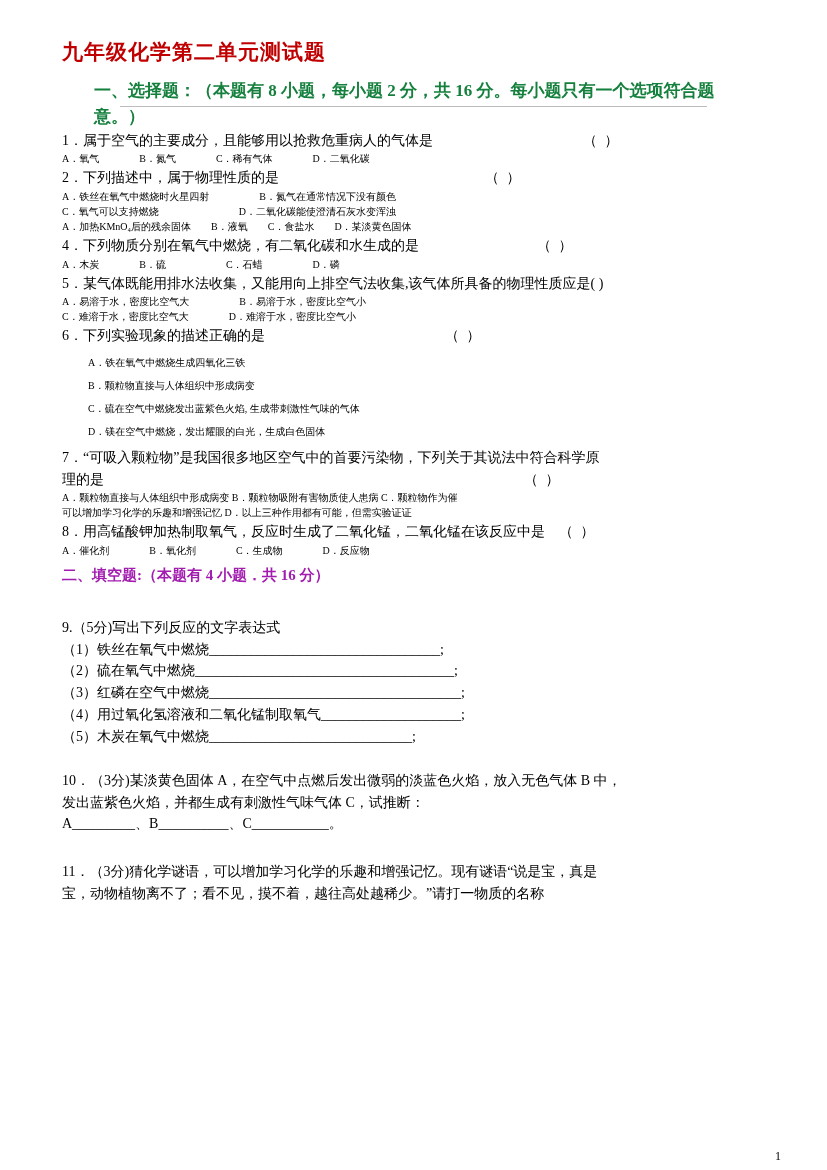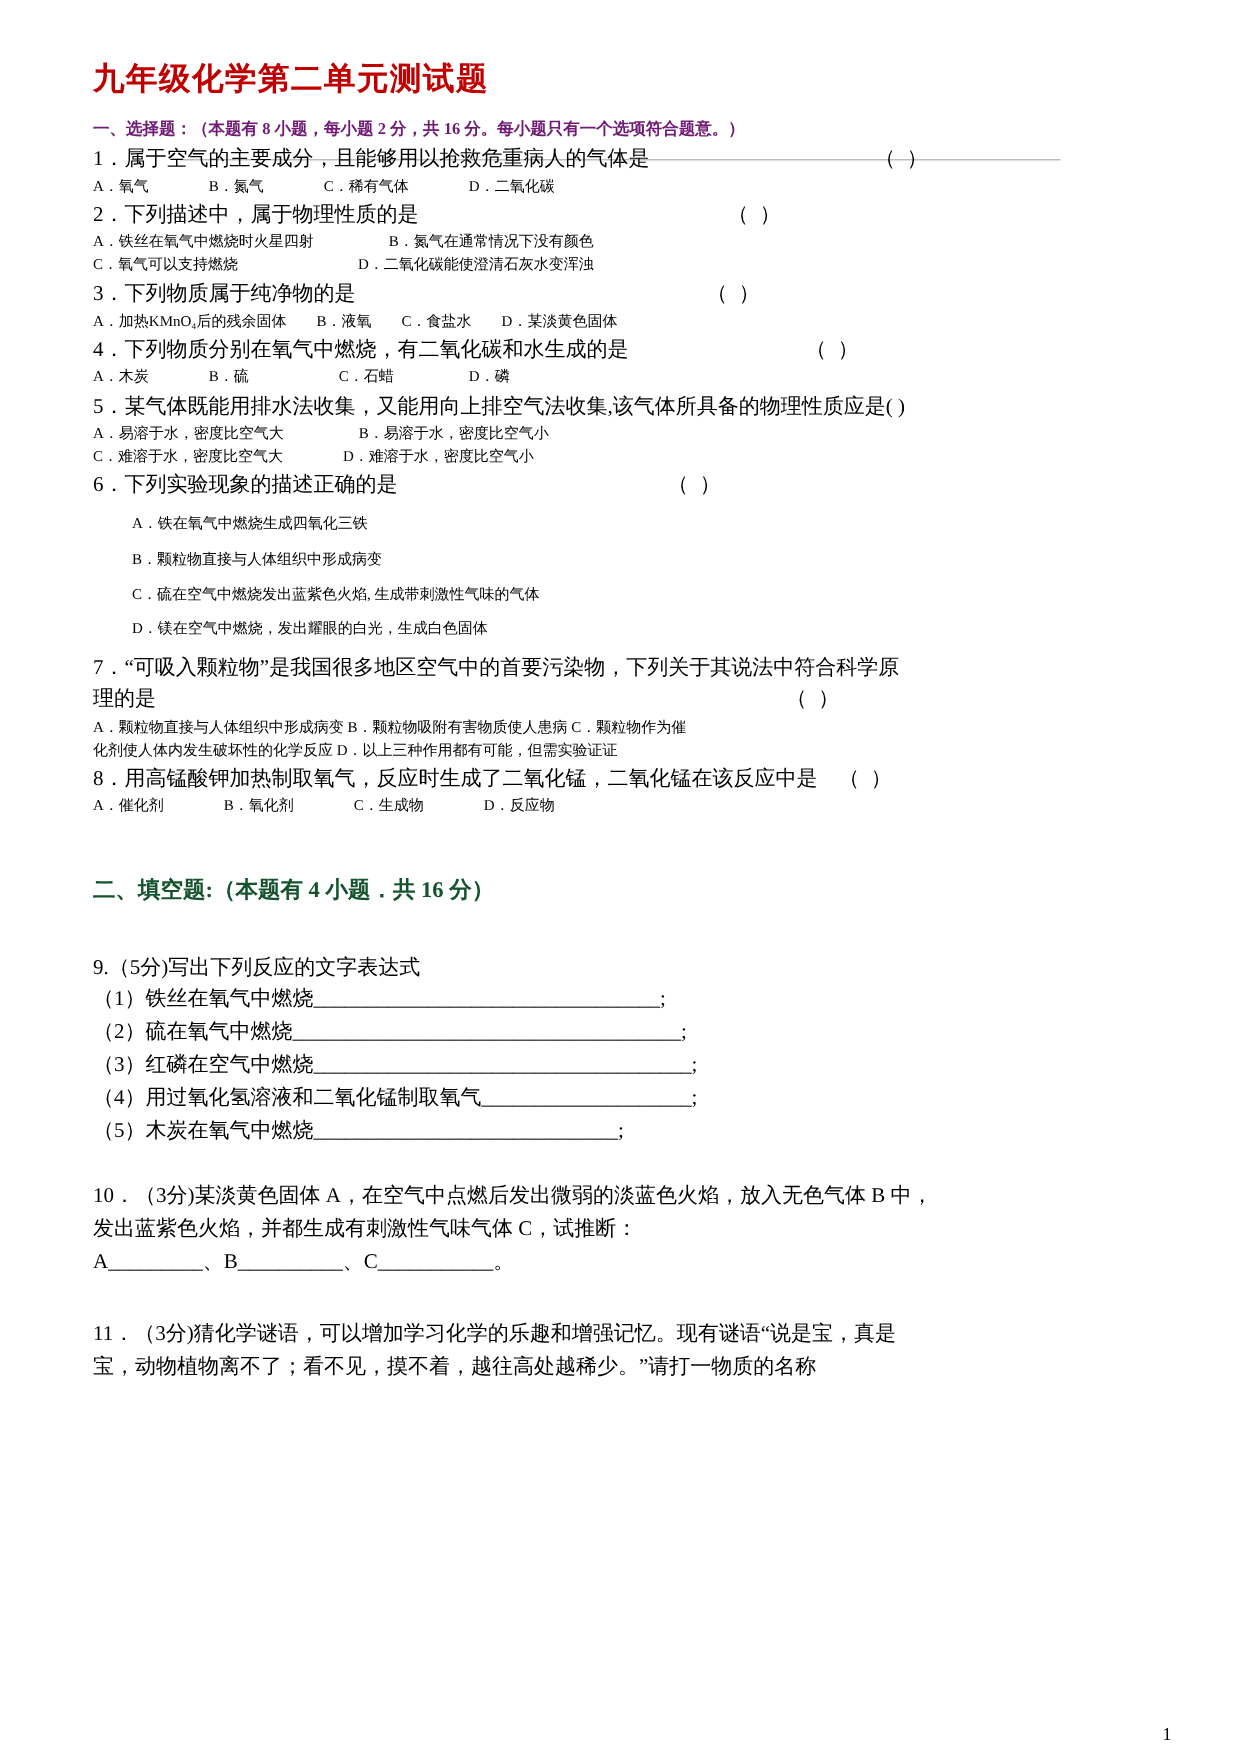--- a/index.html
+++ b/index.html
@@ -30,25 +30,26 @@
     border-top: 1px solid #bdbdbd;
   }
   .title {
     font-size: 21px;
     font-weight: bold;
     color: #c00000;
     margin-top: 38px;
     letter-spacing: 1px;
   }
   .sec-head {
-    color: #701a75;
+    color: #15803d;
     font-weight: bold;
-    font-size: 11px;
+    font-size: 17px;
     margin-top: 12px;
     line-height: 1.5;
+    margin-left: 32px;
   }
   .q {
     font-size: 14px;
     line-height: 1.52;
     margin-top: 1px;
     position: relative;
   }
   .q .stem {
     display: block;
   }
@@ -59,24 +60,24 @@
   }
   .opts {
     font-size: 10px;
     line-height: 1.52;
   }
   .indent {
     text-indent: 0;
     padding-left: 26px;
   }
   .fill-sec {
-    color: #14532d;
+    color: #a21caf;
     font-weight: bold;
     font-size: 15px;
-    margin-top: 38px;
+    margin-top: 8px;
   }
   .blk {
     font-size: 14px;
     line-height: 1.56;
     margin-top: 32px;
   }
   .blk .sub {
     display: block;
   }
   .pagenum {
@@ -101,23 +102,20 @@
     <span class="stem"><span>1．属于空气的主要成分，且能够用以抢救危重病人的气体是</span><span class="brk" style="margin-left:150px">（    ）</span></span>
   </div>
   <div class="opts">A．氧气　　　　B．氮气　　　　C．稀有气体　　　　D．二氧化碳</div>
 
   <div class="q">
     <span class="stem"><span>2．下列描述中，属于物理性质的是</span><span class="brk" style="margin-left:206px">（    ）</span></span>
   </div>
   <div class="opts">A．铁丝在氧气中燃烧时火星四射　　　　　B．氮气在通常情况下没有颜色</div>
   <div class="opts">C．氧气可以支持燃烧　　　　　　　　D．二氧化碳能使澄清石灰水变浑浊</div>
 
-  <div class="q">
-    <span class="stem"><span>3．下列物质属于纯净物的是</span><span class="brk" style="margin-left:234px">（    ）</span></span>
-  </div>
   <div class="opts">A．加热KMnO₄后的残余固体　　B．液氧　　C．食盐水　　D．某淡黄色固体</div>
 
   <div class="q">
     <span class="stem"><span>4．下列物质分别在氧气中燃烧，有二氧化碳和水生成的是</span><span class="brk" style="margin-left:118px">（    ）</span></span>
   </div>
   <div class="opts">A．木炭　　　　B．硫　　　　　　C．石蜡　　　　　D．磷</div>
 
   <div class="q">
     <span class="stem">5．某气体既能用排水法收集，又能用向上排空气法收集,该气体所具备的物理性质应是(      )</span>
   </div>
@@ -130,21 +128,21 @@
   <div class="opts indent" style="margin-top:8px">A．铁在氧气中燃烧生成四氧化三铁</div>
   <div class="opts indent" style="margin-top:8px">B．颗粒物直接与人体组织中形成病变</div>
   <div class="opts indent" style="margin-top:8px">C．硫在空气中燃烧发出蓝紫色火焰, 生成带刺激性气味的气体</div>
   <div class="opts indent" style="margin-top:8px">D．镁在空气中燃烧，发出耀眼的白光，生成白色固体</div>
 
   <div class="q" style="margin-top:8px">
     <span class="stem">7．“可吸入颗粒物”是我国很多地区空气中的首要污染物，下列关于其说法中符合科学原</span>
     <span class="stem"><span>理的是</span><span class="brk" style="margin-left:420px">（    ）</span></span>
   </div>
   <div class="opts">A．颗粒物直接与人体组织中形成病变 B．颗粒物吸附有害物质使人患病 C．颗粒物作为催</div>
-  <div class="opts">化剂使人体内发生破坏性的化学反应 D．以上三种作用都有可能，但需实验证证</div>
+  <div class="opts">可以增加学习化学的乐趣和增强记忆 D．以上三种作用都有可能，但需实验证证</div>
 
   <div class="q">
     <span class="stem"><span>8．用高锰酸钾加热制取氧气，反应时生成了二氧化锰，二氧化锰在该反应中是</span><span class="brk" style="margin-left:14px">（      ）</span></span>
   </div>
   <div class="opts">A．催化剂　　　　B．氧化剂　　　　C．生成物　　　　D．反应物</div>
 
   <div class="fill-sec">二、填空题:（本题有 4 小题．共 16 分）</div>
 
   <div class="blk">
     <span class="sub">9.（5分)写出下列反应的文字表达式</span>

